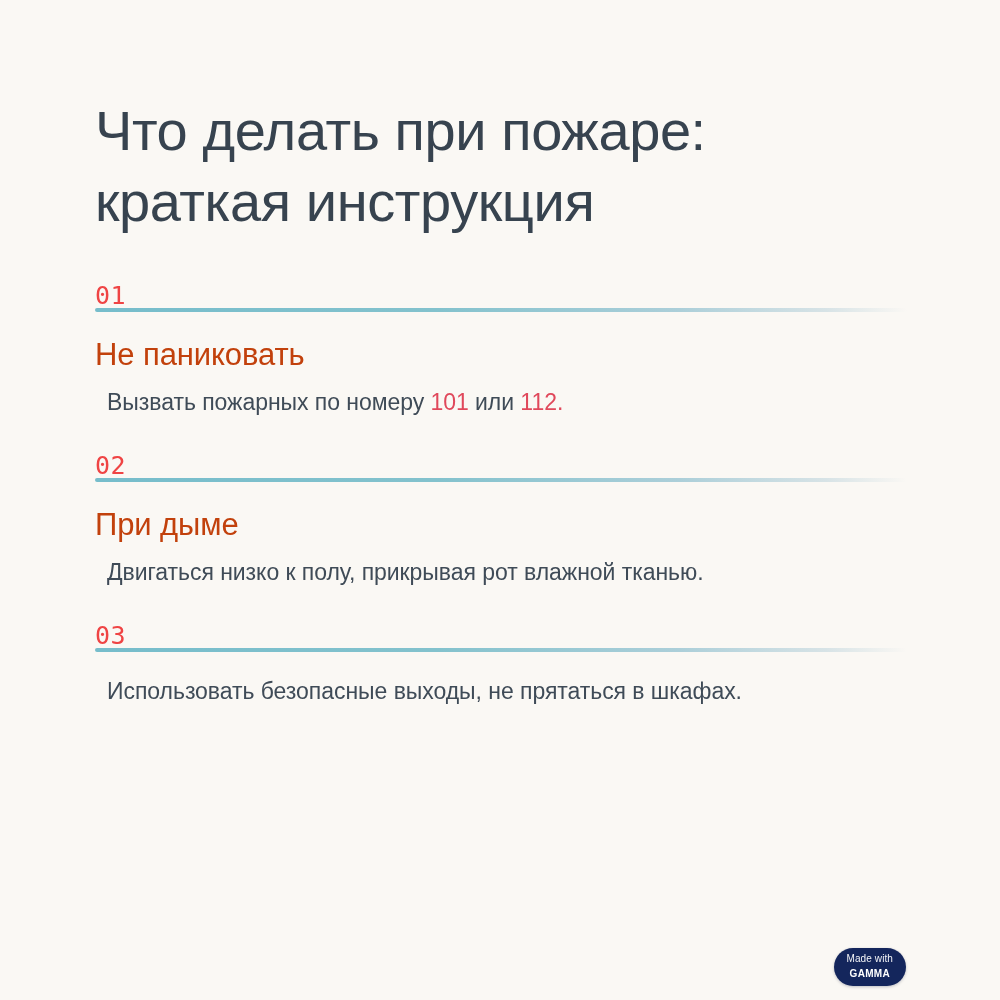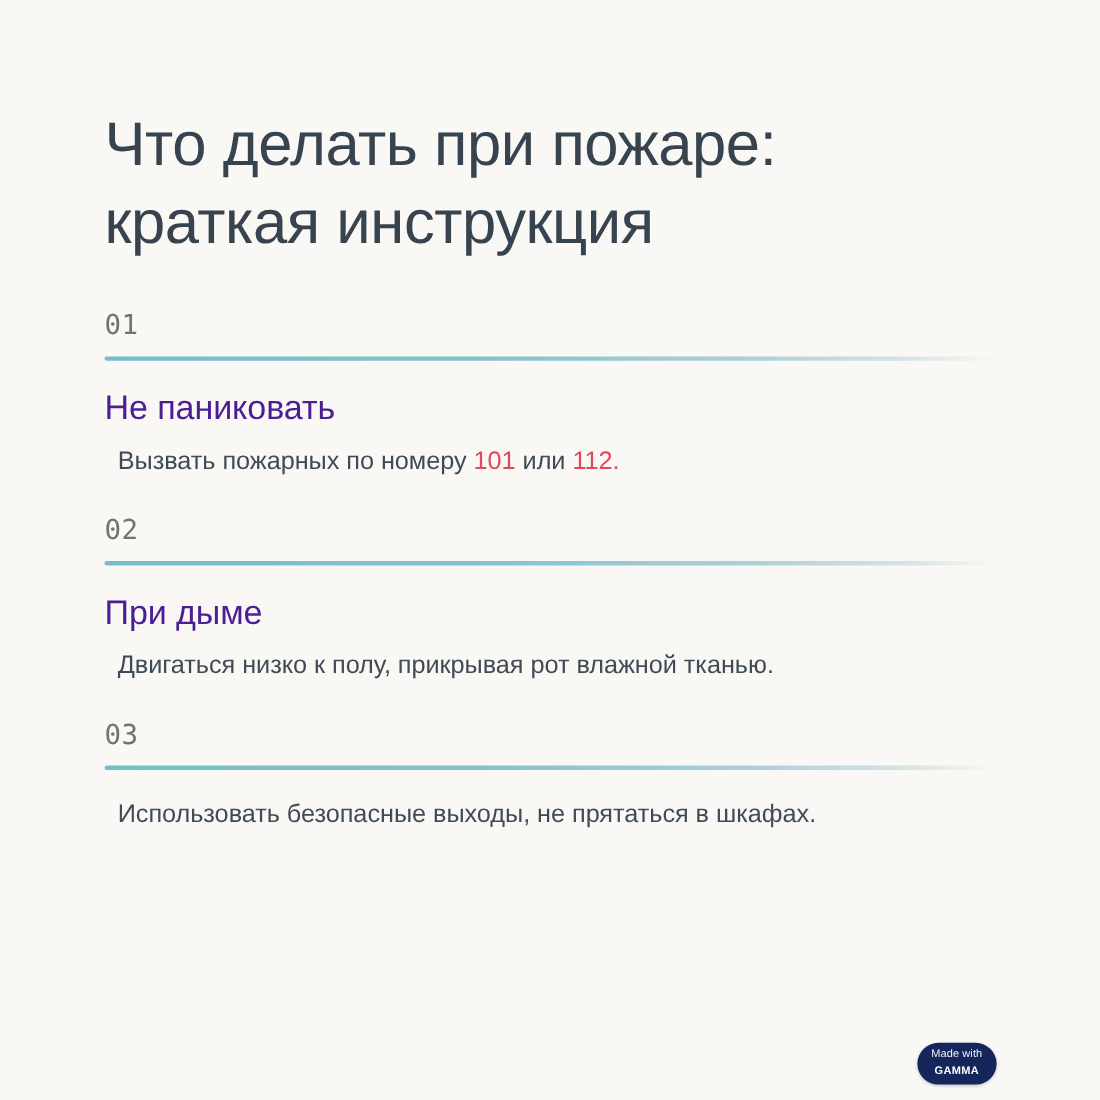--- a/index.html
+++ b/index.html
@@ -58,22 +58,21 @@
     margin-bottom: 0;
   }
 
   .step-number {
     display: block;
     font-family: "DejaVu Sans Mono", "Liberation Mono", monospace;
     font-size: 25px;
     font-weight: 400;
     line-height: 1;
     letter-spacing: 0.5px;
-    color: #737373;
-    padding-bottom: 16px;
+    color: #ef4444;
   }
 
   .step-rule {
     display: block;
     height: 4px;
     width: 812px;
     border-radius: 2px;
     background: linear-gradient(to right,
                 #76bdcb 0%,
                 #83c2cd 42%,
@@ -82,21 +81,21 @@
                 rgba(215,227,230,0) 100%);
     margin-bottom: 24px;
   }
 
   .step-heading {
     margin: 0 0 14px 0;
     font-size: 31px;
     line-height: 1.2;
     font-weight: 400;
     letter-spacing: -0.1px;
-    color: #4c1d95;
+    color: #c2410c;
   }
 
   .step-body {
     margin: 12px;
     font-size: 23px;
     line-height: 1.38;
     font-weight: 400;
     letter-spacing: -0.05px;
     color: #3f4b57;
   }

